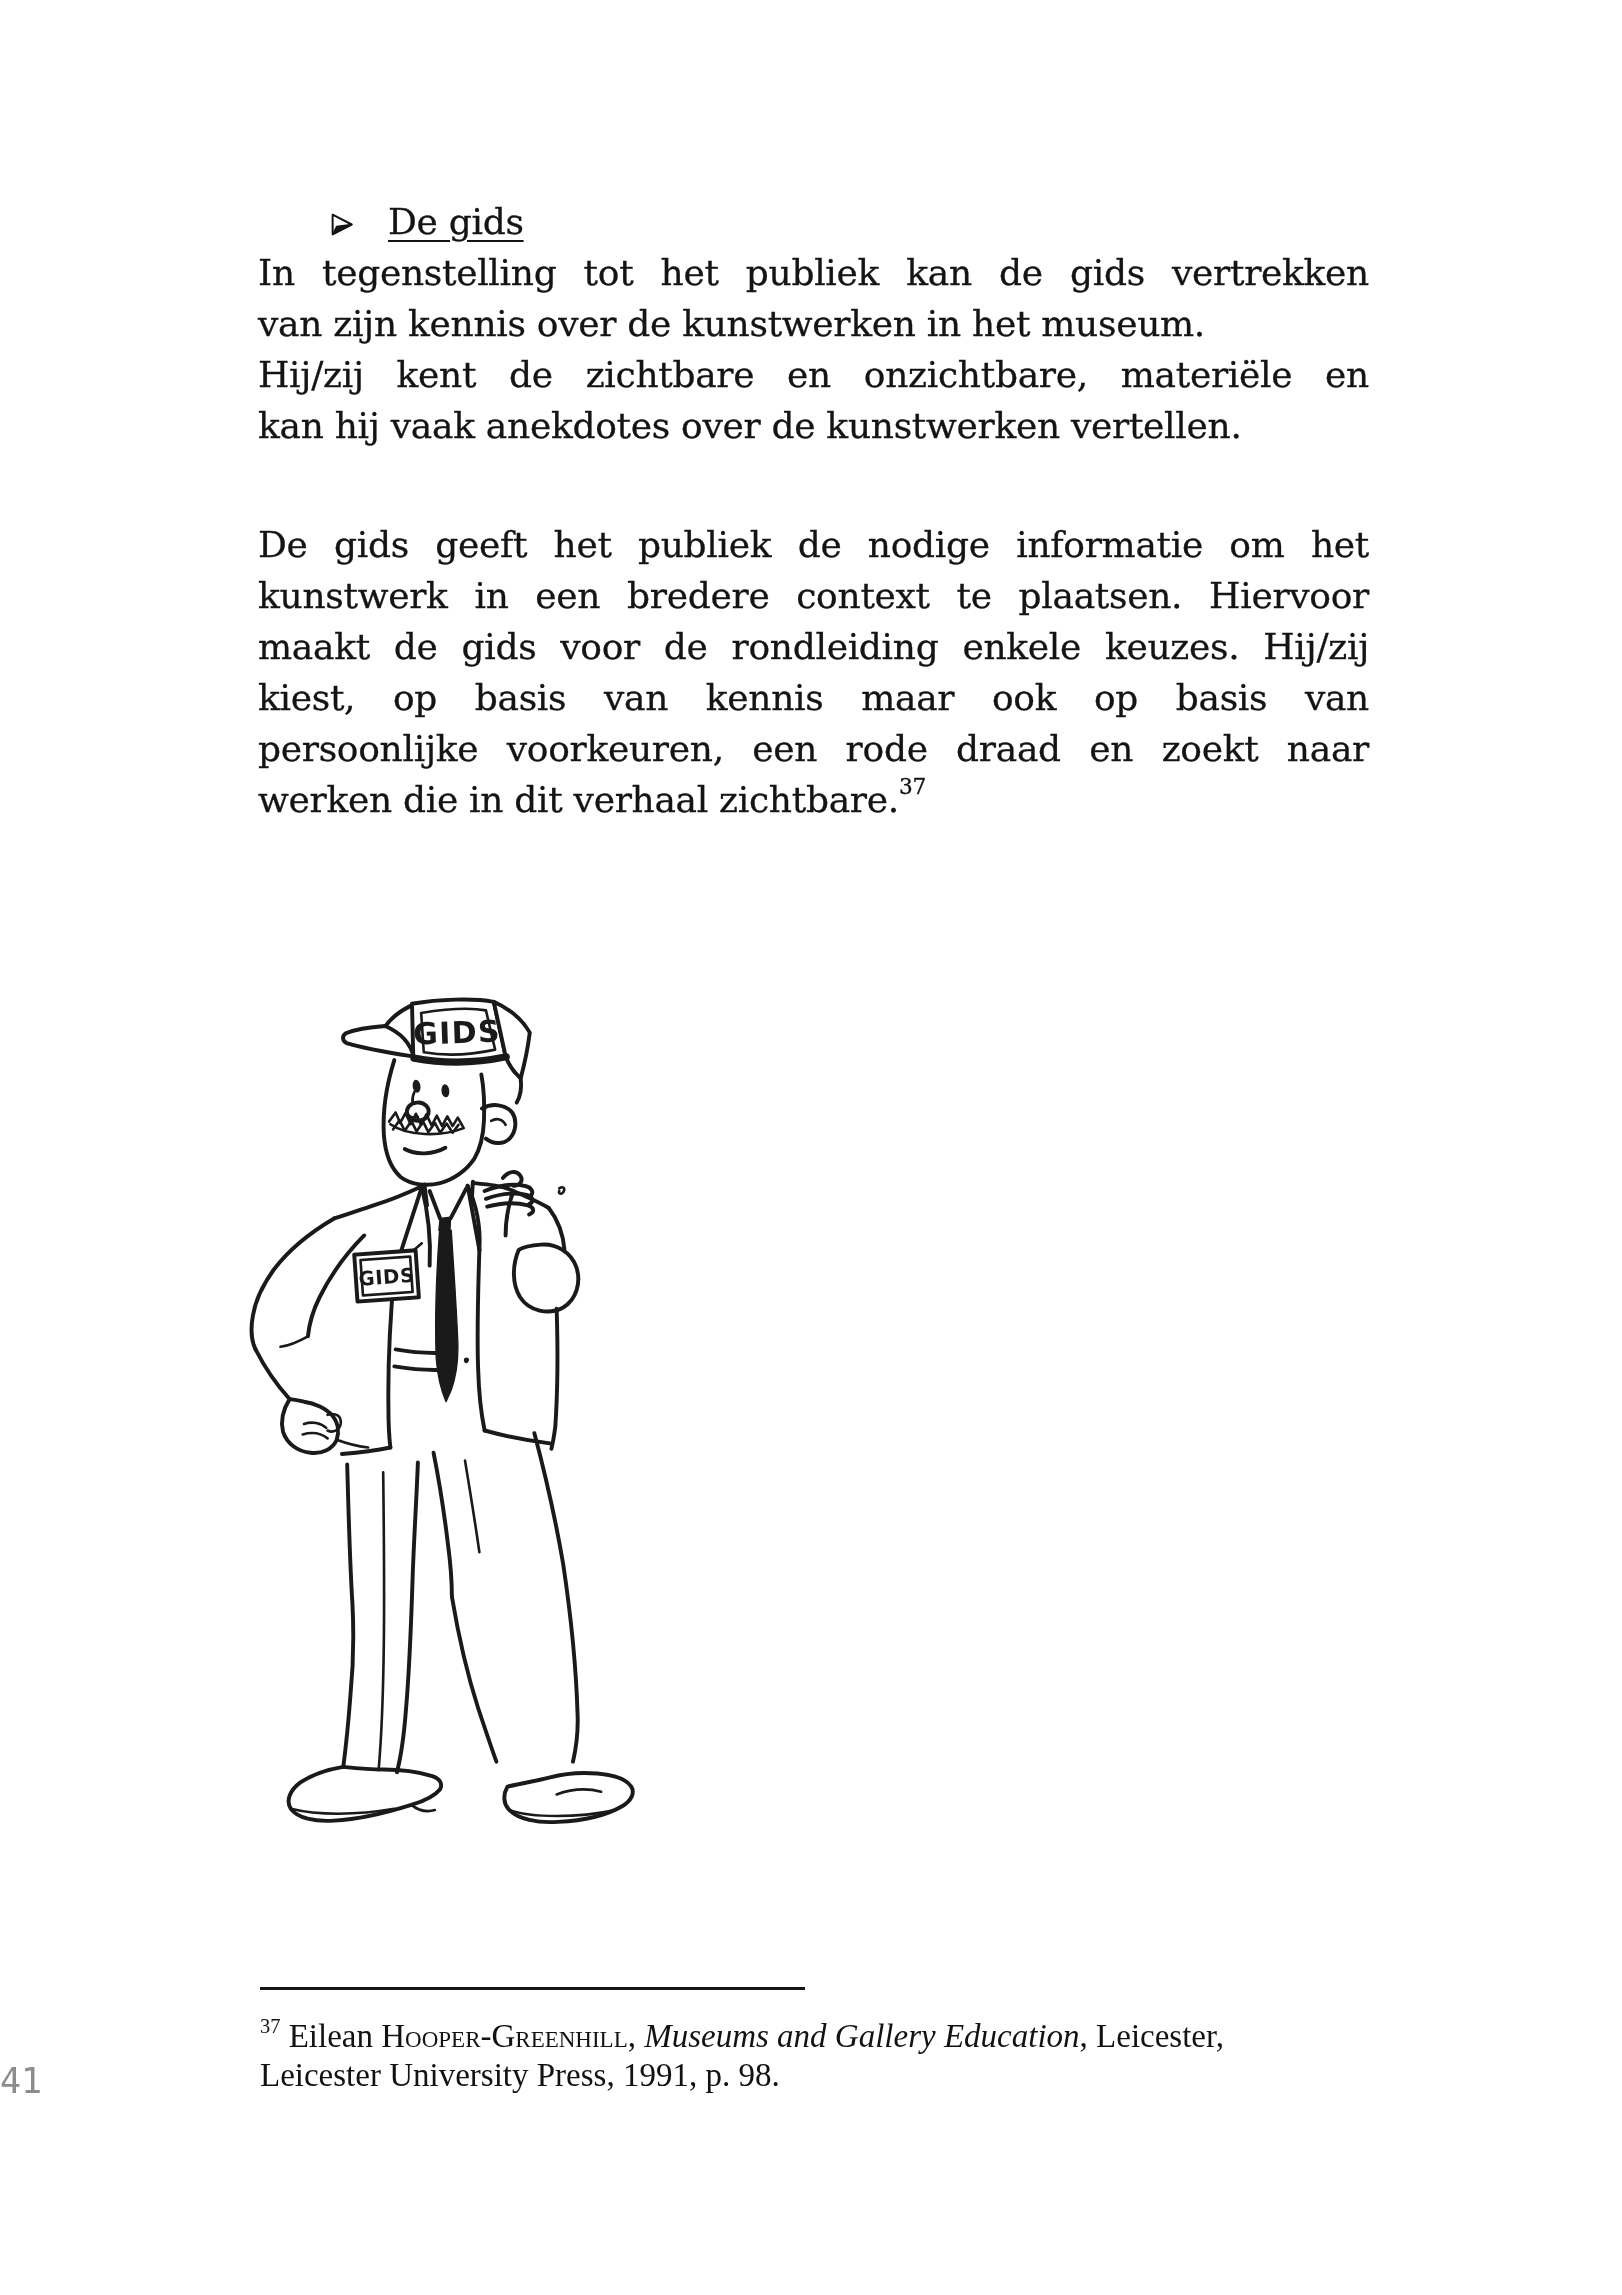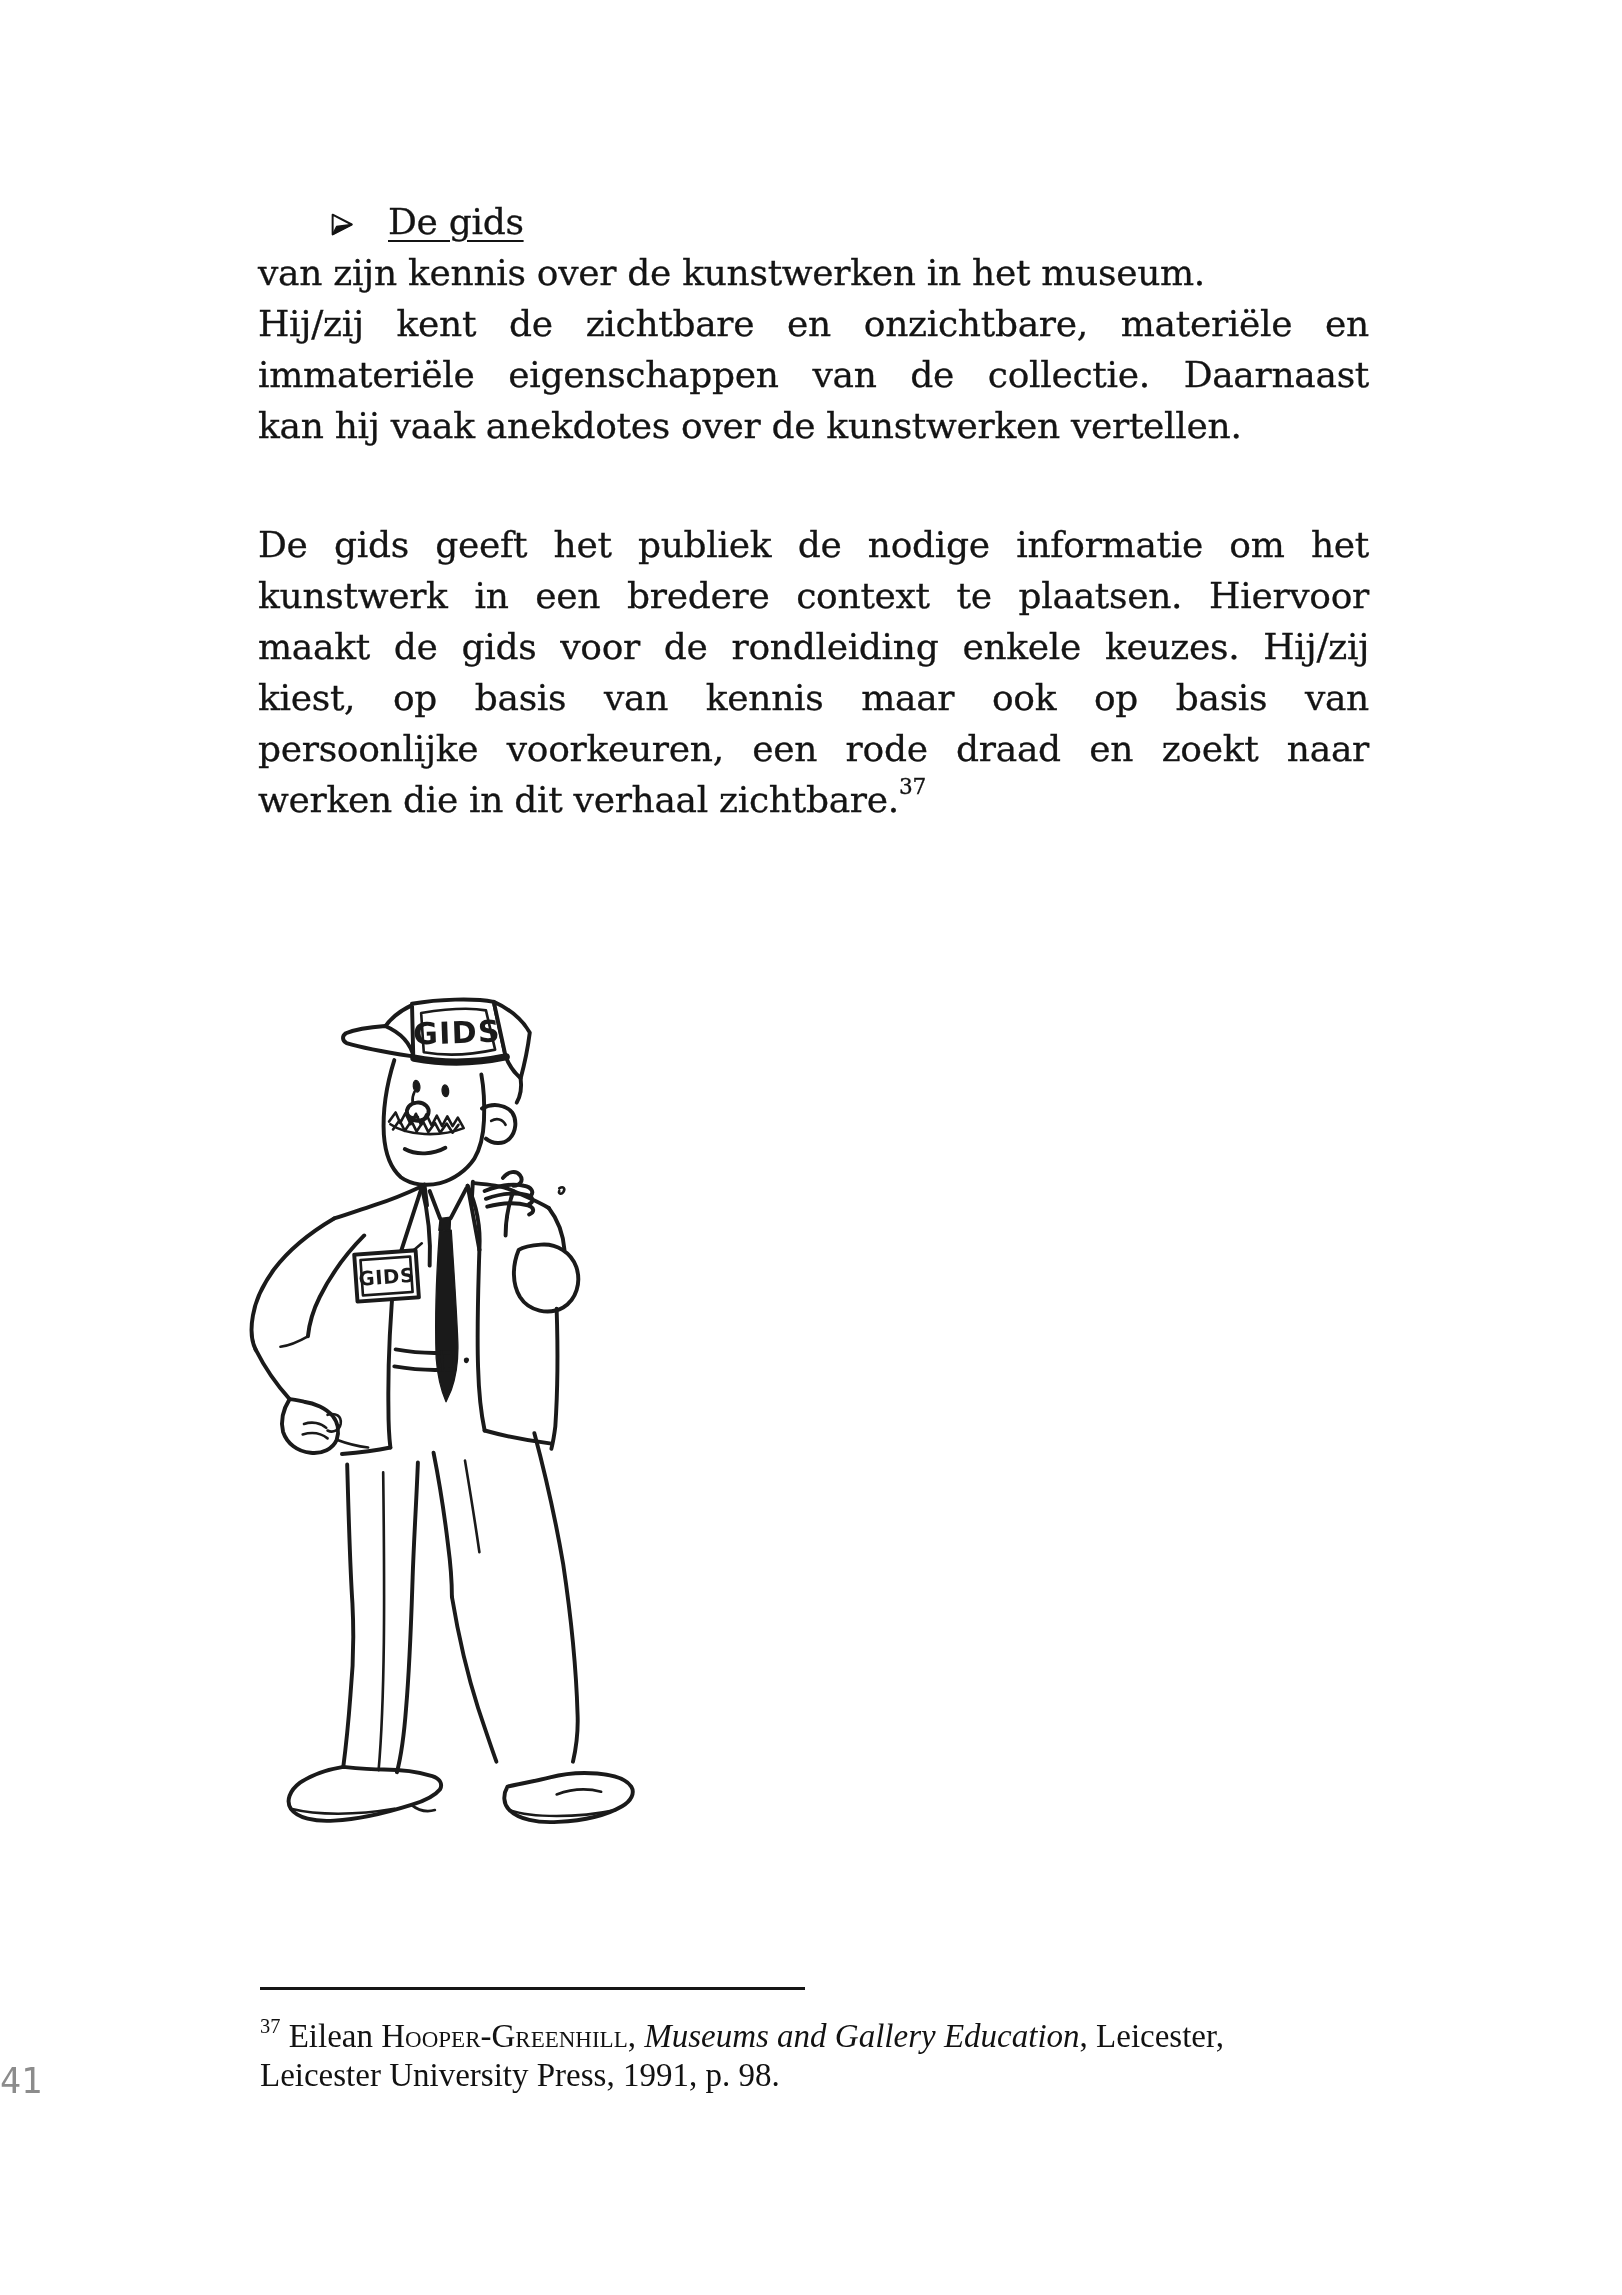--- a/index.html
+++ b/index.html
@@ -71,23 +71,23 @@
   <div class="content">
 
     <div class="heading-line">
       <svg class="bullet-icon" viewBox="0 0 38 38">
         <path d="M4,4 L33,19 L4,34 Z" fill="#ffffff" stroke="#141414" stroke-width="3" stroke-linejoin="round"></path>
         <path d="M4,34 L33,19 L10,22 Z" fill="#141414" stroke="#141414" stroke-width="2" stroke-linejoin="round"></path>
       </svg><span class="heading-label">De gids</span>
     </div>
 
     <div class="para1">
+      <div class="bodyline">In tegenstelling tot het publiek kan de gids vertrekken</div>
       <div class="bodyline short">van zijn kennis over de kunstwerken in het museum.</div>
       <div class="bodyline">Hij/zij kent de zichtbare en onzichtbare, materiële en</div>
-      <div class="bodyline">immateriële eigenschappen van de collectie. Daarnaast</div>
       <div class="bodyline short">kan hij vaak anekdotes over de kunstwerken vertellen.</div>
     </div>
 
     <div class="para2">
       <div class="bodyline">De gids geeft het publiek de nodige informatie om het</div>
       <div class="bodyline">kunstwerk in een bredere context te plaatsen. Hiervoor</div>
       <div class="bodyline">maakt de gids voor de rondleiding enkele keuzes. Hij/zij</div>
       <div class="bodyline">kiest, op basis van kennis maar ook op basis van</div>
       <div class="bodyline">persoonlijke voorkeuren, een rode draad en zoekt naar</div>
       <div class="bodyline short"><span>werken die in dit verhaal zichtbare.</span><sup class="fnref">37</sup></div>

